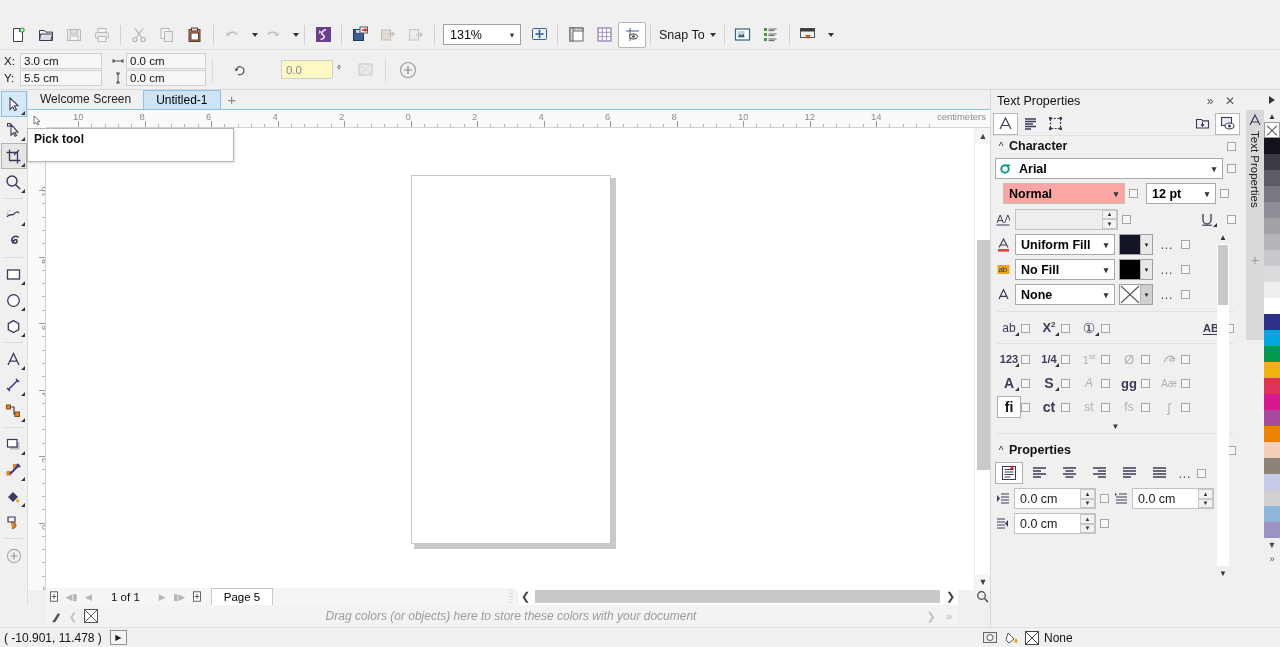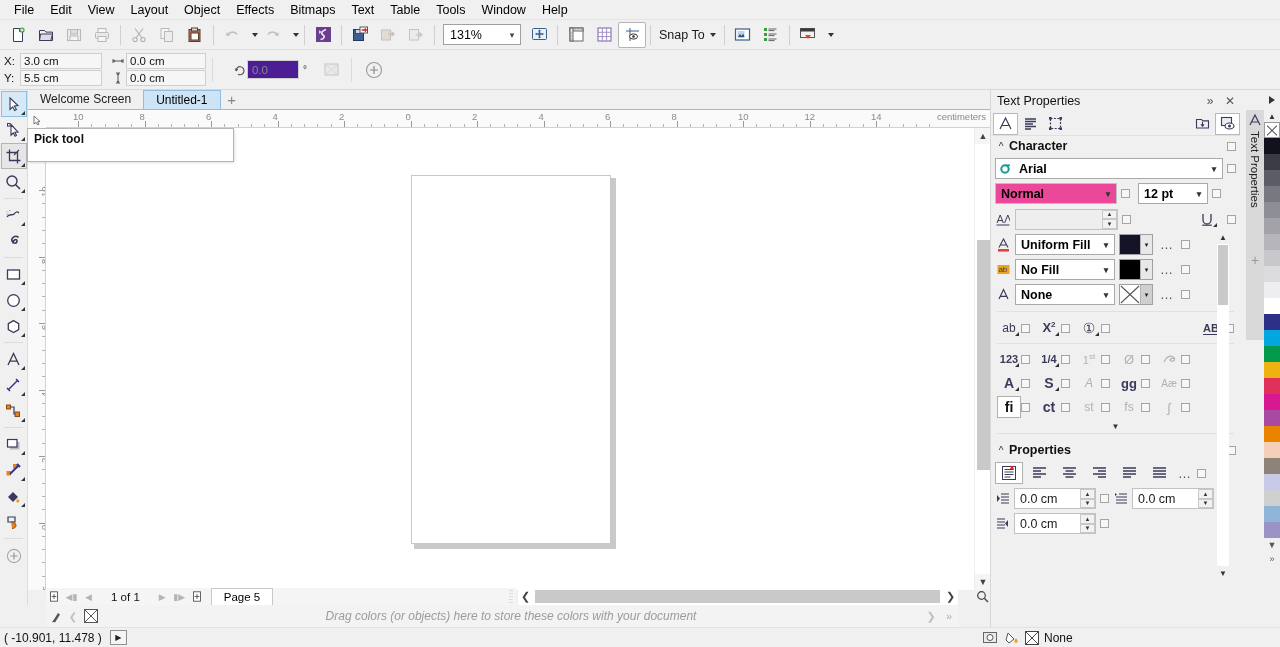--- a/index.html
+++ b/index.html
@@ -61,22 +61,22 @@
   }
   .szblock{width:96px;height:36px;display:flex;flex-direction:column;justify-content:center;margin-left:8px;}
   .szrow{display:flex;align-items:center;height:17px;}
   .szicon{width:16px;display:flex;align-items:center;justify-content:center;}
   .szfield{
     flex:1;height:16px;border:1px solid #cfcfcf;background:#f6f6f6;
     font-size:11.5px;line-height:15px;padding-left:3px;box-sizing:border-box;color:#111;
   }
   .rotblock{display:flex;align-items:center;margin-left:12px;}
   .rotfield{
-    width:52px;height:19px;border:1px solid #cfcfcf;background:#4c1d95;
-    font-size:11.5px;line-height:18px;padding-left:4px;box-sizing:border-box;color:#888;
+    width:52px;height:19px;border:1px solid #cfcfcf;background:#fef9c3;
+    font-size:11.5px;line-height:18px;padding-left:4px;box-sizing:border-box;color:#888;margin-left:34px;
   }
   .deg{font-size:10px;color:#333;padding:0 6px 0 4px;}
   .psep{width:1px;height:24px;background:#dadada;margin:0 6px;}
 
   
   .toolbox{
     position:absolute;left:0;top:90px;width:28px;height:515px;
     background:#f0f0f0;border-right:1px solid #dcdcdc;box-sizing:border-box;
     padding-top:1px;
   }
@@ -242,21 +242,21 @@
   .chv{font-size:10px;color:#333;width:12px;text-align:center;cursor:default;}
   .sectionhdr .nm{font-size:12.5px;font-weight:bold;color:#111;padding-left:2px;}
   .cheq{
     width:9px;height:9px;border:1px solid #a5a5a5;background:#f7f7f7;box-sizing:border-box;cursor:default;
   }
   .row{display:flex;align-items:center;padding:2px 4px;box-sizing:border-box;gap:4px;}
   .combo{
     height:21px;border:1px solid #a9a9a9;background:#fff;display:flex;align-items:center;
     box-sizing:border-box;font-size:12.5px;color:#000;cursor:default;font-weight:bold;
   }
-  .combo.gray{background:#ec4899;border-color:#c0c0c0;}
+  .combo.gray{background:#fca5a5;border-color:#c0c0c0;margin-left:8px;}
   .combo .cv{flex:1;padding-left:5px;overflow:hidden;white-space:nowrap;}
   .combo .ca{width:16px;text-align:center;font-size:9px;color:#333;}
   .spin{
     height:21px;border:1px solid #c2c2c2;background:#eee;display:flex;align-items:center;
     box-sizing:border-box;font-size:12.5px;
   }
   .spin .sv{flex:1;padding-left:5px;}
   .spinarrows{width:15px;height:19px;display:flex;flex-direction:column;}
   .spinarrows div{
     flex:1;background:#f2f2f2;border:1px solid #c8c8c8;margin:0;
@@ -344,34 +344,20 @@
   .tooltip .tt{font-size:12px;font-weight:bold;color:#111;line-height:14px;}
   .tooltip .td{font-size:12px;color:#333;line-height:14px;}
 
   svg{display:block;}
 </style>
 </head>
 <body>
 
 <div class="app">
 
-  <div class="menubar">
-    <div class="menuitem">File</div>
-    <div class="menuitem">Edit</div>
-    <div class="menuitem">View</div>
-    <div class="menuitem">Layout</div>
-    <div class="menuitem">Object</div>
-    <div class="menuitem">Effects</div>
-    <div class="menuitem">Bitmaps</div>
-    <div class="menuitem">Text</div>
-    <div class="menuitem">Table</div>
-    <div class="menuitem">Tools</div>
-    <div class="menuitem">Window</div>
-    <div class="menuitem">Help</div>
-  </div>
 
   <div class="toolbar">
 
     <div class="tbtn">
       <svg width="16" height="16" viewBox="0 0 16 16">
         <path d="M3.5 1.5h6l3 3v10h-9z" fill="#fff" stroke="#3a3a5a" stroke-width="1"></path>
         <path d="M9.5 1.5v3h3" fill="none" stroke="#3a3a5a" stroke-width="1"></path>
         <circle cx="12" cy="3" r="2.6" fill="#3f9b3f"></circle>
         <path d="M12 1.4v3.2M10.4 3h3.2" stroke="#fff" stroke-width="1.1"></path>
       </svg>

